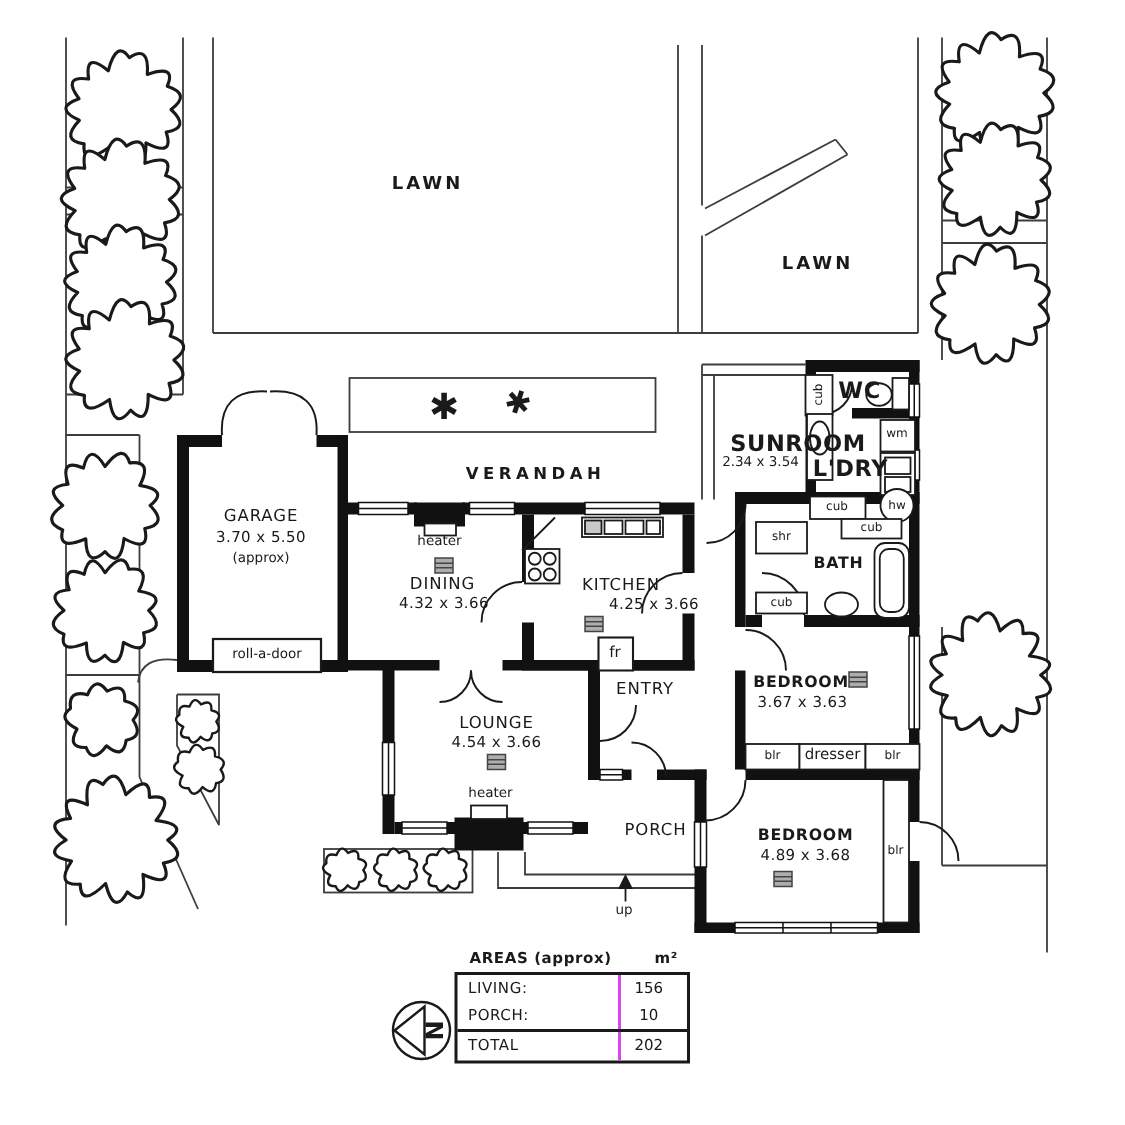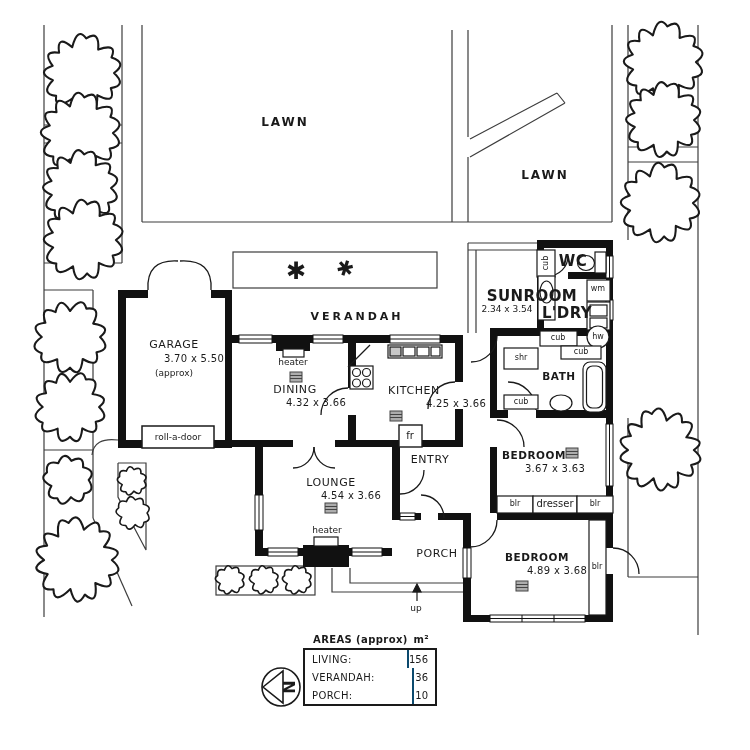--- a/index.html
+++ b/index.html
@@ -2,41 +2,41 @@
 <html><head>
 <meta charset="utf-8">
 <style>
   html,body{margin:0;padding:0;background:#fff;}
   #plan{position:relative;width:750px;height:750px;background:#fff;overflow:hidden;
         font-family:"DejaVu Sans",sans-serif;color:#1a1a1a;}
   #linework{position:absolute;left:0;top:0;}
   .lbl{position:absolute;transform:translate(-50%,-50%);white-space:nowrap;
        color:#1a1a1a;line-height:1;}
   .room{font-weight:400;font-size:11px;letter-spacing:.6px;}
-  .dims{font-size:10px;letter-spacing:.3px;margin-left:20px;}
+  .dims{font-size:10px;letter-spacing:.3px;}
   .small{font-size:8px;}
   .fs9{font-size:9px;}
   .fs85{font-size:10px;}
   .fs95{font-size:15px;font-weight:700;letter-spacing:.4px;}
   .fs105{font-weight:700;font-size:10.5px;letter-spacing:.5px;}
   .site{font-size:12px;letter-spacing:2px;font-weight:600;}
   .ver{font-size:11px;letter-spacing:3px;font-weight:600;}
   .rot90{transform:translate(-50%,-50%) rotate(-90deg);}
   .plant{font-size:24px;font-weight:700;}
   .plant2{font-size:21px;font-weight:700;transform:translate(-50%,-50%) rotate(18deg);}
   .north{font-size:16px;font-weight:700;}
   
-  #areas{position:absolute;left:303px;top:634px;width:134px;}
+  #areas{position:absolute;left:303px;top:634px;width:157px;}
   #areas .head{display:flex;justify-content:space-between;align-items:flex-end;
                padding:0 8px 3px 10px;font-size:10px;font-weight:700;letter-spacing:.4px;}
   #areas .box{border:2px solid #1a1a1a;background:#fff;}
   .arow{display:flex;height:18px;align-items:center;font-size:10px;}
-  .arow .c1{width:100px;padding-left:7px;letter-spacing:.4px;border-right:2px solid #0c4a6e;
+  .arow .c1{width:100px;padding-left:7px;letter-spacing:.4px;border-right:2px solid #d946ef;
             align-self:stretch;display:flex;align-items:center;}
-  .arow .c2{flex:1;text-align:right;padding-right:7px;}
+  .arow .c2{flex:1;text-align:center;padding-right:7px;}
   .arow.total{border-top:2px solid #1a1a1a;height:19px;}
 </style>
 </head>
 <body>
 
 <div id="plan">
 
 <svg id="linework" width="750" height="750" viewBox="0 0 750 750">
 
   <g stroke="#3d3d3d" stroke-width="1.2" fill="none">
@@ -330,23 +330,23 @@
   <div class="head">
     <span>AREAS (approx)</span>
     <span>m²</span>
   </div>
   <div class="box">
     <div class="arow">
       <span class="c1">LIVING:</span>
       <span class="c2">156</span>
     </div>
     <div class="arow">
-      <span class="c1">VERANDAH:</span>
-      <span class="c2">36</span>
-    </div>
-    <div class="arow">
       <span class="c1">PORCH:</span>
       <span class="c2">10</span>
     </div>
+    <div class="arow total">
+      <span class="c1">TOTAL</span>
+      <span class="c2">202</span>
+    </div>
   </div>
 </div>
 
 </div>
 
 </body></html>

